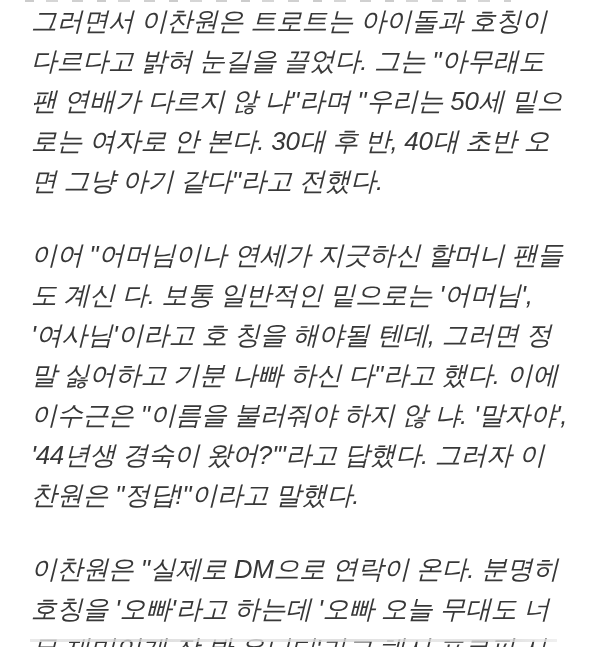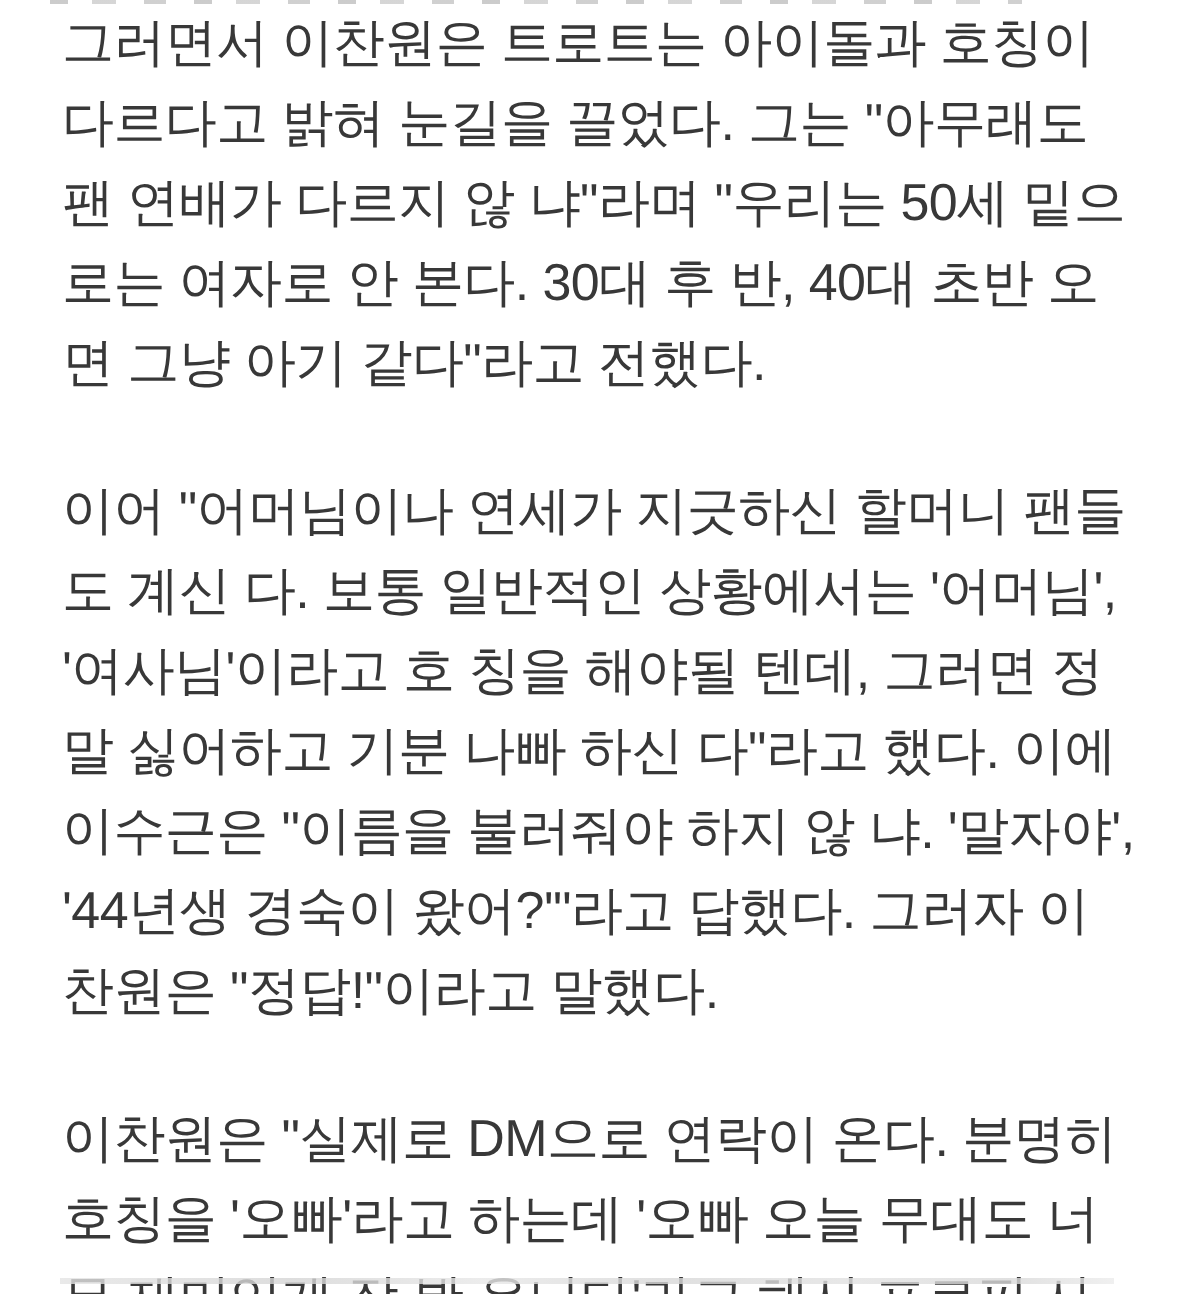--- a/index.html
+++ b/index.html
@@ -50,20 +50,21 @@
     color: #383838;
     font-size: 26px;
     line-height: 40px;
     font-weight: 500;
     letter-spacing: -0.3px;
   }
 
   .para {
     margin: 0 0 34px 0;
     padding: 0;
+    font-style: italic;
   }
   .para:last-child { margin-bottom: 0; }
 
   .line {
     height: 40px;
     overflow: hidden;
     text-align: justify;
     text-align-last: justify;
   }
   .line.last {
@@ -80,21 +81,21 @@
 
   <p class="para">
     <span class="line">그러면서 이찬원은 트로트는 아이돌과 호칭이 다르다고</span>
     <span class="line">밝혀 눈길을 끌었다. 그는 "아무래도 팬 연배가 다르지 않</span>
     <span class="line">냐"라며 "우리는 50세 밑으로는 여자로 안 본다. 30대 후</span>
     <span class="line last">반, 40대 초반 오면 그냥 아기 같다"라고 전했다.</span>
   </p>
 
   <p class="para">
     <span class="line">이어 "어머님이나 연세가 지긋하신 할머니 팬들도 계신</span>
-    <span class="line">다. 보통 일반적인 상황에서는 '어머님', '여사님'이라고 호</span>
+    <span class="line">다. 보통 일반적인 밑으로는 '어머님', '여사님'이라고 호</span>
     <span class="line">칭을 해야될 텐데, 그러면 정말 싫어하고 기분 나빠 하신</span>
     <span class="line">다"라고 했다. 이에 이수근은 "이름을 불러줘야 하지 않</span>
     <span class="line">냐. '말자야', '44년생 경숙이 왔어?'"라고 답했다. 그러자</span>
     <span class="line last">이찬원은 "정답!"이라고 말했다.</span>
   </p>
 
   <p class="para">
     <span class="line">이찬원은 "실제로 DM으로 연락이 온다. 분명히 호칭을</span>
     <span class="line">'오빠'라고 하는데 '오빠 오늘 무대도 너무 재미있게 잘 봤</span>
     <span class="line">읍니다'라고 해서 프로필 사진을 보면 유채꽃 옆에서 손</span>

